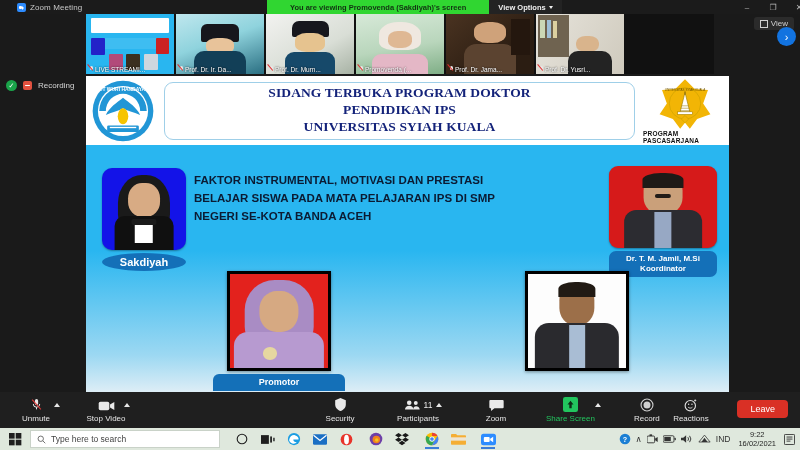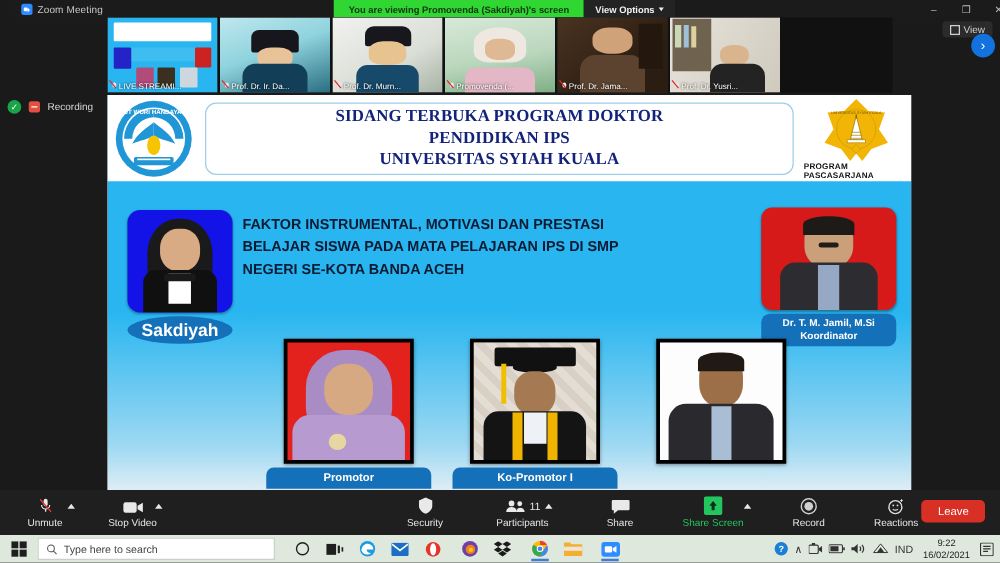--- a/index.html
+++ b/index.html
@@ -31,21 +31,21 @@
     border-bottom: 2px solid transparent; border-left: 2.5px solid #fff;
   }
   #tb-title { color: #c8c8c8; font-size: 8px; letter-spacing: .1px; }
 
   #share-banner {
     position: absolute; left: 255px; top: 0px; height: 14px;
     display: flex; align-items: stretch;
   }
   #share-msg {
     background: #30d631; color: #123312; font-size: 7.5px; font-weight: bold;
-    display: flex; align-items: center; padding: 0 12px; white-space: nowrap;
+    display: flex; align-items: center; padding: 0 23px; white-space: nowrap;
   }
   #view-options {
     background: #232323; color: #f0f0f0; font-size: 7.5px; font-weight: bold;
     display: flex; align-items: center; gap: 3px; padding: 0 9px; white-space: nowrap;
   }
   .caret-down {
     width: 0; height: 0; border-left: 2.5px solid transparent;
     border-right: 2.5px solid transparent; border-top: 3px solid #f0f0f0;
   }
   #win-ctrls {
@@ -124,21 +124,21 @@
     position: absolute; left: 108px; top: 96px; width: 420px;
     color: #0b1b33; font-weight: bold; font-size: 11.5px; line-height: 1.55;
     text-align: left;
   }
 
   
   #person-left { position: absolute; left: 16px; top: 92px; width: 84px; }
   #person-left .ph { width: 84px; height: 82px; border-radius: 10px; overflow: hidden;
     background: #1313e8; position: relative; box-shadow: 0 1px 2px rgba(0,0,0,.35); }
   .badge-oval {
-    margin-top: 3px; background: #1470b8; color: #fff; font-size: 14px; font-weight: bold;
+    margin-top: 3px; background: #1470b8; color: #fff; font-size: 11px; font-weight: bold;
     border-radius: 50%/50%; padding: 3px 0; text-align: center;
   }
   
   #person-right { position: absolute; right: 12px; top: 90px; width: 108px; margin-left: 12px; }
   #person-right .ph { width: 108px; height: 82px; border-radius: 9px; overflow: hidden;
     background: #d61a1a; position: relative; box-shadow: 0 1px 2px rgba(0,0,0,.35); }
   #person-right .rbadge {
     margin-top: 3px; background: #1470b8; color: #fff; font-size: 8px; font-weight: bold;
     border-radius: 7px; padding: 2.5px 0 3px; text-align: center; line-height: 1.3;
   }
@@ -391,36 +391,20 @@
           <div class="inner" style="background:#e3221d;">
             <div style="position:absolute;left:50%;top:6%;transform:translateX(-50%);width:70%;height:72%;background:#a98cc4;border-radius:44% 44% 30% 30%;"></div>
             <div style="position:absolute;left:50%;top:18%;transform:translateX(-50%);width:40%;height:44%;background:#d6a982;border-radius:44%;"></div>
             <div style="position:absolute;left:50%;top:62%;transform:translateX(-50%);width:92%;height:38%;background:#b79ad0;border-radius:14px 14px 0 0;"></div>
             <div style="position:absolute;left:34%;top:78%;width:14%;height:13%;background:#e6d7a0;border-radius:50%;"></div>
           </div>
         </div>
         <div class="plabel">Promotor</div>
       </div>
 
-      <div class="prom">
-        <div class="frame">
-          <div class="inner" style="background:#ddd6cc;">
-            <div style="position:absolute;inset:0;background:repeating-linear-gradient(45deg,#e6e0d6 0 6px,#d6cec2 6px 12px);opacity:.7;"></div>
-            <div style="position:absolute;left:50%;top:4%;transform:translateX(-50%);width:66%;height:16%;background:#111;border-radius:2px;"></div>
-            <div style="position:absolute;left:50%;top:16%;transform:translateX(-50%);width:36%;height:10%;background:#111;border-radius:0 0 40% 40%;"></div>
-            <div style="position:absolute;left:22%;top:18%;width:5%;height:34%;background:#f0c000;"></div>
-            <div style="position:absolute;left:50%;top:24%;transform:translateX(-50%);width:34%;height:38%;background:#a57a52;border-radius:42%;"></div>
-            <div style="position:absolute;left:50%;top:58%;transform:translateX(-50%);width:84%;height:42%;background:#141414;border-radius:12px 12px 0 0;"></div>
-            <div style="position:absolute;left:32%;top:60%;width:8%;height:40%;background:#f0b400;"></div>
-            <div style="position:absolute;right:32%;top:60%;width:8%;height:40%;background:#f0b400;"></div>
-            <div style="position:absolute;left:50%;top:60%;transform:translateX(-50%);width:18%;height:26%;background:#eef2f6;"></div>
-          </div>
-        </div>
-        <div class="plabel">Ko-Promotor I</div>
-      </div>
 
       <div class="prom">
         <div class="frame">
           <div class="inner" style="background:#fdfdfd;">
             <div style="position:absolute;left:50%;top:10%;transform:translateX(-50%);width:36%;height:44%;background:#9c6f49;border-radius:42%;"></div>
             <div style="position:absolute;left:50%;top:9%;transform:translateX(-50%);width:38%;height:16%;background:#211a14;border-radius:45% 45% 0 0;"></div>
             <div style="position:absolute;left:50%;top:52%;transform:translateX(-50%);width:86%;height:48%;background:#2a2a2e;border-radius:14px 14px 0 0;"></div>
             <div style="position:absolute;left:50%;top:54%;transform:translateX(-50%);width:16%;height:46%;background:#a9bdd4;"></div>
           </div>
         </div>
@@ -477,21 +461,21 @@
     <span class="lbl">Participants</span>
     <span class="chev"></span>
   </div>
 
   <div class="tbitem" style="margin-left:34px;">
     <span class="ico">
       <svg width="15" height="13" viewBox="0 0 22 18">
         <path d="M2 1h18a1.5 1.5 0 0 1 1.5 1.5v9A1.5 1.5 0 0 1 20 13H8l-5 4v-4H2A1.5 1.5 0 0 1 .5 11.5v-9A1.5 1.5 0 0 1 2 1z" fill="#e9e9e9"></path>
       </svg>
     </span>
-    <span class="lbl">Share</span>
+    <span class="lbl">Zoom</span>
   </div>
 
   <div class="tbitem" style="margin-left:28px;color:#22c55e;">
     <span class="ico">
       <svg width="15" height="15" viewBox="0 0 20 20">
         <rect x="0" y="0" width="20" height="20" rx="3" fill="#22c55e"></rect>
         <path d="M10 5 L14 10 H11.6 V15 H8.4 V10 H6 Z" fill="#0d2e17"></path>
       </svg>
     </span>
     <span class="lbl">Share Screen</span>
@@ -501,21 +485,21 @@
   <div class="tbitem" style="margin-left:30px;">
     <span class="ico">
       <svg width="14" height="14" viewBox="0 0 20 20">
         <circle cx="10" cy="10" r="8.5" fill="none" stroke="#cfcfcf" stroke-width="1.6"></circle>
         <circle cx="10" cy="10" r="5" fill="#cfcfcf"></circle>
       </svg>
     </span>
     <span class="lbl">Record</span>
   </div>
 
-  <div class="tbitem" style="margin-left:26px;">
+  <div class="tbitem" style="">
     <span class="ico">
       <svg width="14" height="14" viewBox="0 0 20 20">
         <circle cx="9" cy="11" r="7.4" fill="none" stroke="#e0e0e0" stroke-width="1.6"></circle>
         <circle cx="6.6" cy="9" r="1" fill="#e0e0e0"></circle>
         <circle cx="11.4" cy="9" r="1" fill="#e0e0e0"></circle>
         <path d="M6 13.2c1.6 1.6 4.4 1.6 6 0" fill="none" stroke="#e0e0e0" stroke-width="1.3"></path>
         <path d="M16 2 v3 M14.5 3.5 h3" stroke="#e0e0e0" stroke-width="1.2"></path>
       </svg>
     </span>
     <span class="lbl">Reactions</span>

